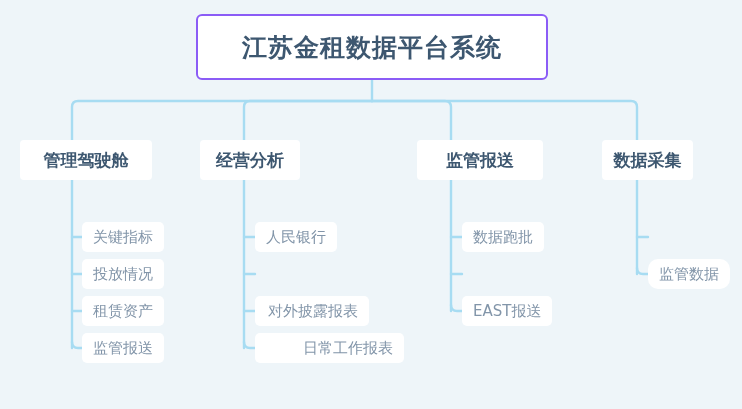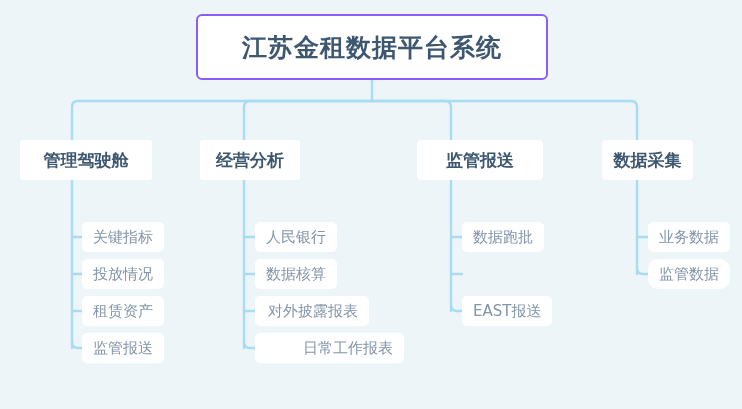--- a/index.html
+++ b/index.html
@@ -154,37 +154,31 @@
   <div class="leaf-node" style="left:82px; top:296px;">
     <span class="leaf-label">租赁资产</span>
   </div>
   <div class="leaf-node" style="left:82px; top:333px;">
     <span class="leaf-label">监管报送</span>
   </div>
 
   <div class="leaf-node" style="left:255px; top:222px;">
     <span class="leaf-label">人民银行</span>
   </div>
-  <div class="leaf-node" style="left:255px; top:259px;">
-    <span class="leaf-label">数据核算</span>
-  </div>
   <div class="leaf-node" style="left:255px; top:296px;padding-left:13px;">
     <span class="leaf-label">对外披露报表</span>
   </div>
   <div class="leaf-node" style="left:255px; top:333px;padding-left:48px;">
     <span class="leaf-label">日常工作报表</span>
   </div>
 
   <div class="leaf-node" style="left:462px; top:222px;">
     <span class="leaf-label">数据跑批</span>
   </div>
   <div class="leaf-node" style="left:462px; top:296px;">
     <span class="leaf-label">EAST报送</span>
   </div>
 
-  <div class="leaf-node" style="left:648px; top:222px;">
-    <span class="leaf-label">业务数据</span>
-  </div>
   <div class="leaf-node" style="left:648px; top:259px;border-radius:10px;">
     <span class="leaf-label">监管数据</span>
   </div>
 
 </div>
 
 </body></html>

